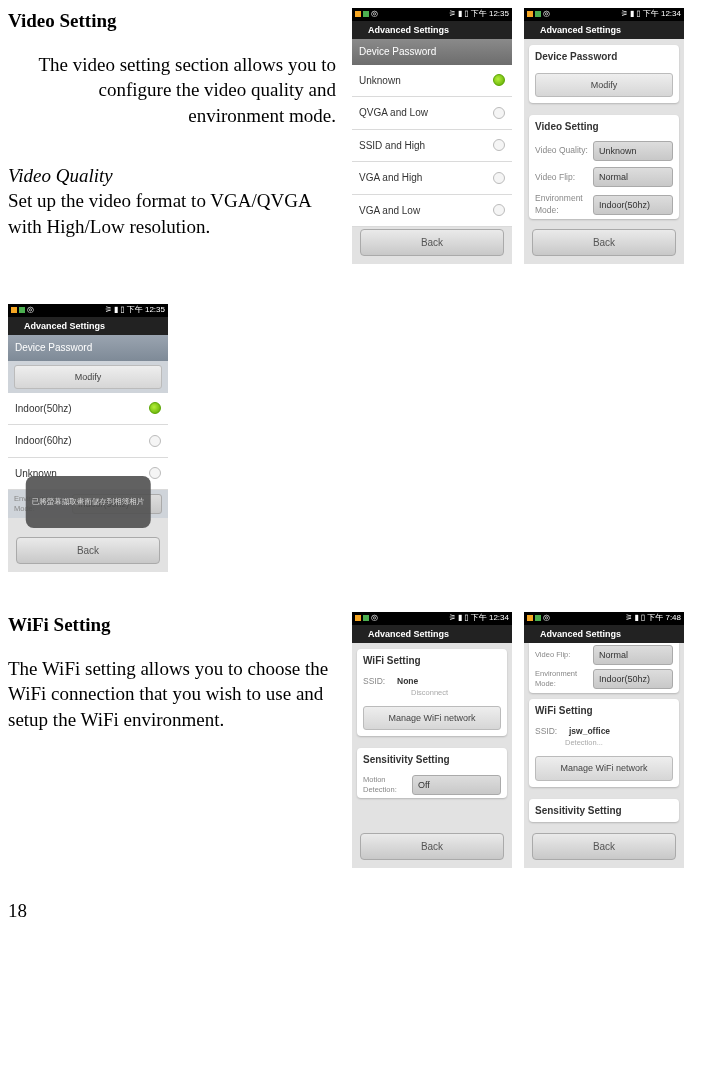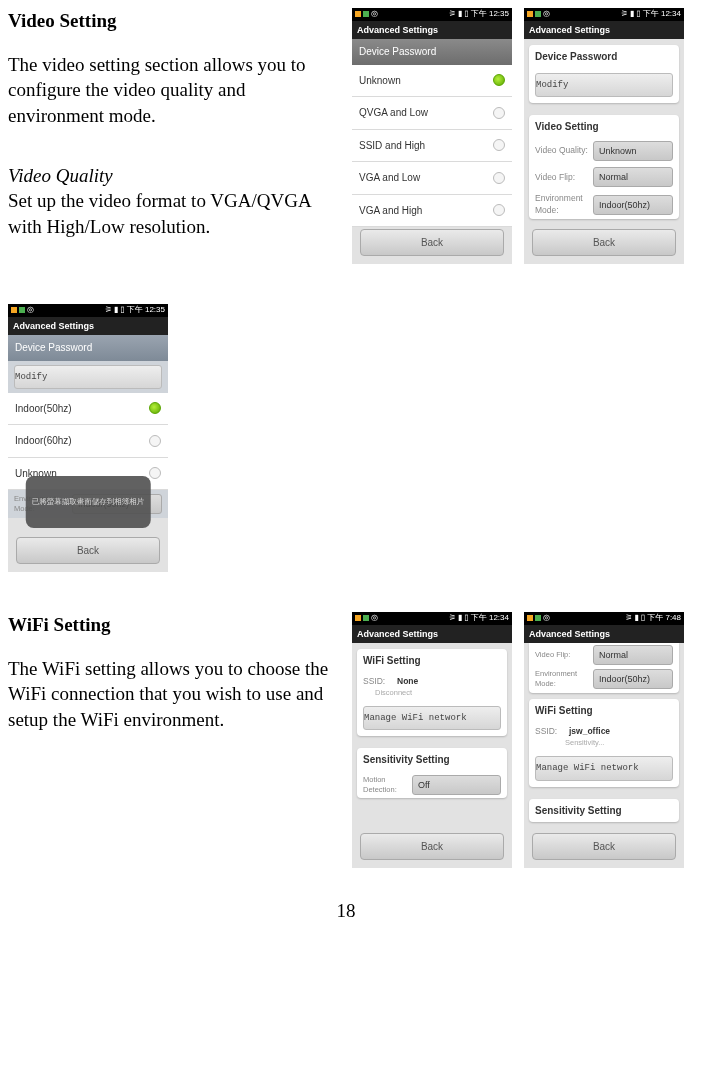--- a/index.html
+++ b/index.html
@@ -8,21 +8,21 @@
       font-size: 19px;
       line-height: 1.35;
       color: #000;
       background: #fff;
       width: 702px;
       padding: 8px 18px 20px 8px;
       position: relative;
     }
     .section-title { font-weight: bold; margin-bottom: 18px; }
     .subsection-title { font-style: italic; margin-top: 34px; }
-    .para { margin-bottom: 28px; }
+    .para { margin-bottom: 28px; text-align: right; }
     .row { display: flex; gap: 16px; margin-bottom: 40px; }
     .text-col { flex: 1; }
     .shots { display: flex; gap: 12px; }
 
     
     .phone {
       width: 160px;
       height: 256px;
       background: #000;
       font-family: "Helvetica Neue", Arial, sans-serif;
@@ -30,40 +30,40 @@
       color: #fff;
       display: flex;
       flex-direction: column;
       overflow: hidden;
     }
     .status-bar { height: 13px; background: #000; display: flex; justify-content: space-between; align-items: center; padding: 0 3px; font-size: 8px; }
     .status-left, .status-right { display: flex; gap: 2px; align-items: center; }
     .sb-icon { font-size: 8px; }
     .sb-box { width: 6px; height: 6px; background: #f5a623; }
     .sb-box.green { background: #4caf50; }
-    .header-bar { height: 18px; background: #222; display: flex; align-items: center; padding: 0 5px; font-weight: bold; font-size: 9px; }
+    .header-bar { height: 18px; background: #222; display: flex; align-items: center; padding: 0 16px; font-weight: bold; font-size: 9px; }
     .body-area { flex: 1; background: #e2e2e2; display: flex; flex-direction: column; position: relative; }
 
     .selector-head { background: linear-gradient(#8a8a8a, #6d6d6d); color: #fff; font-size: 10px; padding: 6px 7px; font-weight: 500; }
     .option { background: #fff; color: #333; border-bottom: 1px solid #dadada; padding: 9px 7px; display: flex; justify-content: space-between; align-items: center; font-size: 10px; }
     .option:last-of-type { border-bottom: none; }
     .radio { width: 12px; height: 12px; border-radius: 50%; border: 1px solid #bbb; background: #f5f5f5; }
     .radio.sel { background: radial-gradient(circle at 40% 40%, #b4f03a, #5aa500); border-color: #5aa500; }
     .back-btn { margin: auto 8px 8px; background: linear-gradient(#eaeaea,#c8c8c8); border: 1px solid #aaa; border-radius: 4px; text-align: center; padding: 6px 18px; color: #555; font-size: 10px; }
 
     .card { background: #fff; margin: 6px 5px; border-radius: 4px; font-size: 10px; color: #333; overflow: hidden; box-shadow: 0 1px 2px rgba(0,0,0,0.2); }
     .card-title { padding: 5px 6px; font-weight: bold; font-size: 10px; color: #333; }
-    .card-btn { margin: 4px 6px 6px; padding: 5px 0; background: linear-gradient(#eee,#d6d6d6); border: 1px solid #bbb; border-radius: 3px; font-size: 9px; color: #444; font-family: Liberation Mono, monospace; }
+    .card-btn { margin: 4px 6px 6px; padding: 5px 0; text-align: center; background: linear-gradient(#eee,#d6d6d6); border: 1px solid #bbb; border-radius: 3px; font-size: 9px; color: #444; }
     .kv { display: flex; align-items: center; padding: 3px 6px; gap: 4px; font-size: 8.5px; }
     .kv-label { color: #888; width: 54px; }
     .kv-input { flex: 1; background: linear-gradient(#ddd,#c8c8c8); border: 1px solid #aaa; border-radius: 3px; padding: 3px 5px; font-size: 9px; color: #333; }
     .sublabel { font-size: 7.5px; color: #aaa; padding: 0 6px 4px 60px; margin-top: -2px; }
     .toast { position: absolute; left: 50%; transform: translateX(-50%); bottom: 44px; background: rgba(80,80,80,0.9); color: #ddd; font-size: 7.5px; padding: 21px 6px; border-radius: 8px; white-space: nowrap; }
     .partial-top { background:#fff; margin:0 5px 0; border-radius: 0 0 4px 4px; padding: 2px 6px 4px; box-shadow: 0 1px 2px rgba(0,0,0,0.2);}
-    .page-num { text-align: center; font-size: 19px; margin-top: 30px; }
+    .page-num { text-align: left; font-size: 19px; margin-top: 30px; }
   </style>
 </head>
 <body>
 
 <div class="row">
   <div class="text-col">
     <div class="section-title">Video Setting</div>
     <p class="para">The video setting section allows you to configure the video quality and environment mode.</p>
     <div class="subsection-title">Video Quality</div>
     <p>Set up the video format to VGA/QVGA with High/Low resolution.</p>
@@ -93,25 +93,25 @@
           </div>
         <div class="option">
             <span>QVGA and Low</span>
             <span class="radio"></span>
           </div>
         <div class="option">
             <span>SSID and High</span>
             <span class="radio"></span>
           </div>
         <div class="option">
+            <span>VGA and High</span>
+            <span class="radio"></span>
+          </div>
+        <div class="option">
             <span>VGA and Low</span>
-            <span class="radio"></span>
-          </div>
-        <div class="option">
-            <span>VGA and High</span>
             <span class="radio"></span>
           </div>
         <div class="back-btn">Back</div>
       </div>
     </div>
 
     <div class="phone">
       <div class="status-bar">
         <div class="status-left">
             <div class="sb-box"></div>
@@ -222,21 +222,21 @@
           </div>
       </div>
       <div class="header-bar">Advanced Settings</div>
       <div class="body-area">
         <div class="card">
           <div class="card-title">WiFi Setting</div>
           <div class="kv">
               <span class="kv-label" style="width:30px">SSID:</span>
               <span style="font-weight:bold">None</span>
             </div>
-          <div class="sublabel" style="padding-left:18px">Disconnect</div>
+          <div class="sublabel" style="padding-left:54px">Disconnect</div>
           <div class="card-btn">Manage WiFi network</div>
         </div>
         <div class="card">
           <div class="card-title">Sensitivity Setting</div>
           <div class="kv">
               <span class="kv-label" style="width:45px;font-size:7.5px">Motion Detection:</span>
               <span class="kv-input">Off</span>
             </div>
         </div>
         <div class="back-btn">Back</div>
@@ -268,21 +268,21 @@
               <span class="kv-label" style="font-size:7.5px">Environment Mode:</span>
               <span class="kv-input">Indoor(50hz)</span>
             </div>
         </div>
         <div class="card">
           <div class="card-title">WiFi Setting</div>
           <div class="kv">
               <span class="kv-label" style="width:30px">SSID:</span>
               <span style="font-weight:bold">jsw_office</span>
             </div>
-          <div class="sublabel" style="padding-left:36px">Sensitivity...</div>
+          <div class="sublabel" style="padding-left:36px">Detection...</div>
           <div class="card-btn">Manage WiFi network</div>
         </div>
         <div class="card">
           <div class="card-title">Sensitivity Setting</div>
         </div>
         <div class="back-btn">Back</div>
       </div>
     </div>
 
   </div>

